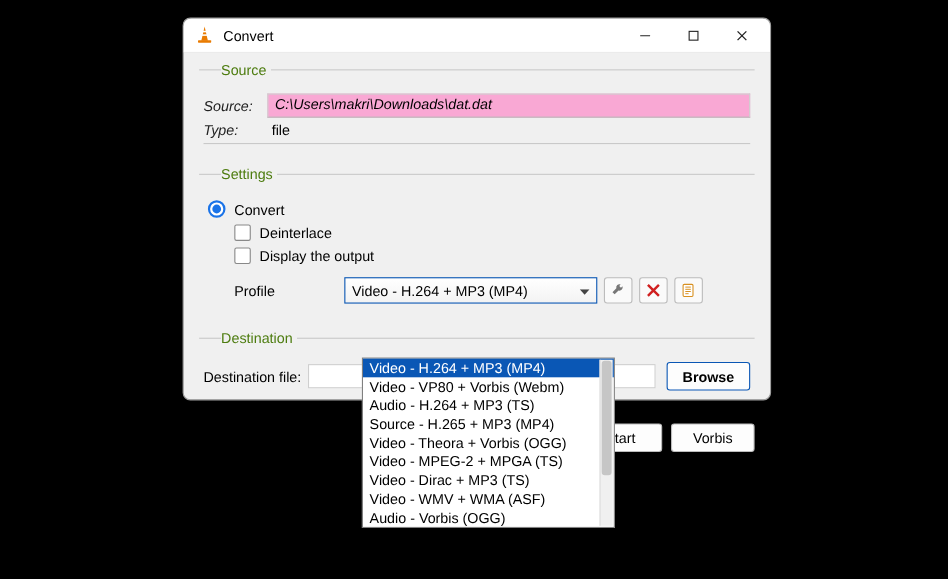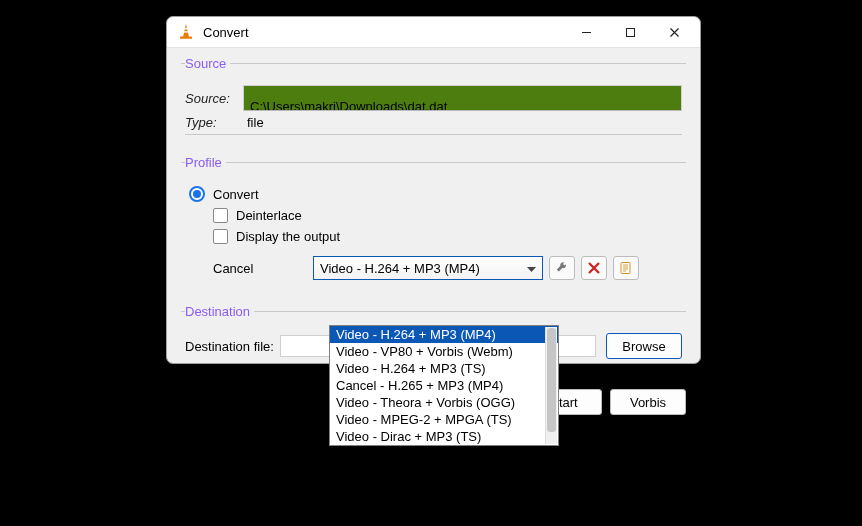--- a/index.html
+++ b/index.html
@@ -16,26 +16,26 @@
     border-bottom: 1px solid #e5e5e5;
   }
   .titlebar .icon { width: 18px; height: 18px; margin-right: 8px; }
   .titlebar .title { flex: 1; }
   .winbtn { width: 44px; height: 30px; display: flex; align-items: center; justify-content: center; }
   .winbtn svg { width: 11px; height: 11px; }
   .body { padding: 8px 14px 10px 14px; flex:1; position: relative; }
   fieldset {
     border: none; border-top: 1px solid #c9c9c9; padding: 10px 4px 8px 4px; margin-bottom: 12px;
   }
-  legend { padding: 0 4px 0 0; color: #8b5cf6; }
+  legend { padding: 0 4px 0 0; color: #4d7c0f; margin-left: 16px; }
   .row { display: flex; align-items: center; margin: 4px 0; }
   .label { width: 58px; color: #222; font-style: italic; }
   .valuebox {
-    flex: 1; background: #4d7c0f; border: 1px solid #cfcfcf; border-bottom-color:#b8b8b8;
-    padding: 12px 6px; height: 22px; line-height: 18px; overflow: hidden;
+    flex: 1; background: #f9a8d4; border: 1px solid #cfcfcf; border-bottom-color:#b8b8b8;
+    padding: 0 6px; height: 22px; line-height: 18px; overflow: hidden; font-style: italic;
   }
   .plainval { padding-left: 4px; text-align: center; }
   .underline { border-bottom: 1px solid #c9c9c9; height: 1px; margin-top: 4px; }
   .radio, .check { display: flex; align-items: center; margin: 6px 0 6px 4px; }
   .radio-dot {
     width: 16px; height: 16px; border-radius: 50%; border: 2px solid #1a73e8;
     display:flex; align-items:center; justify-content:center; margin-right: 8px; background:#fff;
   }
   .radio-dot.inner::after{ content:""; width:8px; height:8px; background:#1a73e8; border-radius:50%; }
   .radio-dot.empty { border-color:#888; }
@@ -57,21 +57,21 @@
   .dest-row { display:flex; align-items:center; margin: 4px 0 0 0; }
   .dest-label { margin-right: 6px; }
   .dest-input {
     flex:1; height: 22px; background:#fff; border:1px solid #cfcfcf; margin-right: 10px;
   }
   .btn {
     min-width: 76px; height: 26px; border: 1px solid #bcbcbc; border-radius: 3px;
     background:#fdfdfd; display:flex; align-items:center; justify-content:center;
     padding: 0 12px;
   }
-  .btn.primary { border-color:#0a57b5; }
+  .btn.primary { border-color:#0a57b5;font-weight:bold; }
   .footer { display:flex; justify-content:flex-end; gap:8px; padding: 8px 14px 12px 0; }
   
   .dropdown {
     position:absolute; left: 329px; top: 325px; width: 230px;
     background:#fff; border:1px solid #808080; z-index: 50;
   }
   .dropdown .opt { padding: 1px 6px; white-space: nowrap; overflow:hidden; }
   .dropdown .opt.sel { background:#0a57b5; color:#fff; }
   .dropdown .scrollbar {
     position:absolute; right:1px; top:1px; bottom:1px; width:12px; background:#f0f0f0;
@@ -120,38 +120,38 @@
         <div class="valuebox">C:\Users\makri\Downloads\dat.dat</div>
       </div>
       <div class="row">
         <span class="label">Type:</span>
         <span class="plainval">file</span>
       </div>
       <div class="underline"></div>
     </fieldset>
 
     <fieldset>
-      <legend>Profile</legend>
+      <legend>Settings</legend>
 
       <div class="radio">
         <span class="radio-dot inner"></span>
         <span>Convert</span>
       </div>
 
       <div class="check indent">
         <span class="check-box"></span>
         <span>Deinterlace</span>
       </div>
       <div class="check indent">
         <span class="check-box"></span>
         <span>Display the output</span>
       </div>
 
       <div class="profile-row">
-        <span class="profile-label">Cancel</span>
+        <span class="profile-label">Profile</span>
         <div class="combo">
           <span>Video - H.264 + MP3 (MP4)</span>
           <span class="arrow">
             <svg width="9" height="6" viewBox="0 0 9 6">
                 <path d="M0 0 L4.5 5 L9 0 Z" fill="#444"></path>
               </svg>
           </span>
         </div>
         <div class="iconbtn">
           <svg width="14" height="14" viewBox="0 0 14 14">
@@ -192,21 +192,23 @@
     </div>
     <div class="btn">
       <span>Vorbis</span>
     </div>
   </div>
 </div>
 
 <div class="dropdown">
   <div class="opt sel">Video - H.264 + MP3 (MP4)</div>
   <div class="opt">Video - VP80 + Vorbis (Webm)</div>
-  <div class="opt">Video - H.264 + MP3 (TS)</div>
-  <div class="opt">Cancel - H.265 + MP3 (MP4)</div>
+  <div class="opt">Audio - H.264 + MP3 (TS)</div>
+  <div class="opt">Source - H.265 + MP3 (MP4)</div>
   <div class="opt">Video - Theora + Vorbis (OGG)</div>
   <div class="opt">Video - MPEG-2 + MPGA (TS)</div>
   <div class="opt">Video - Dirac + MP3 (TS)</div>
+  <div class="opt">Video - WMV + WMA (ASF)</div>
+  <div class="opt">Audio - Vorbis (OGG)</div>
   <div class="scrollbar">
     <div class="thumb"></div>
   </div>
 </div>
 
 </body></html>

